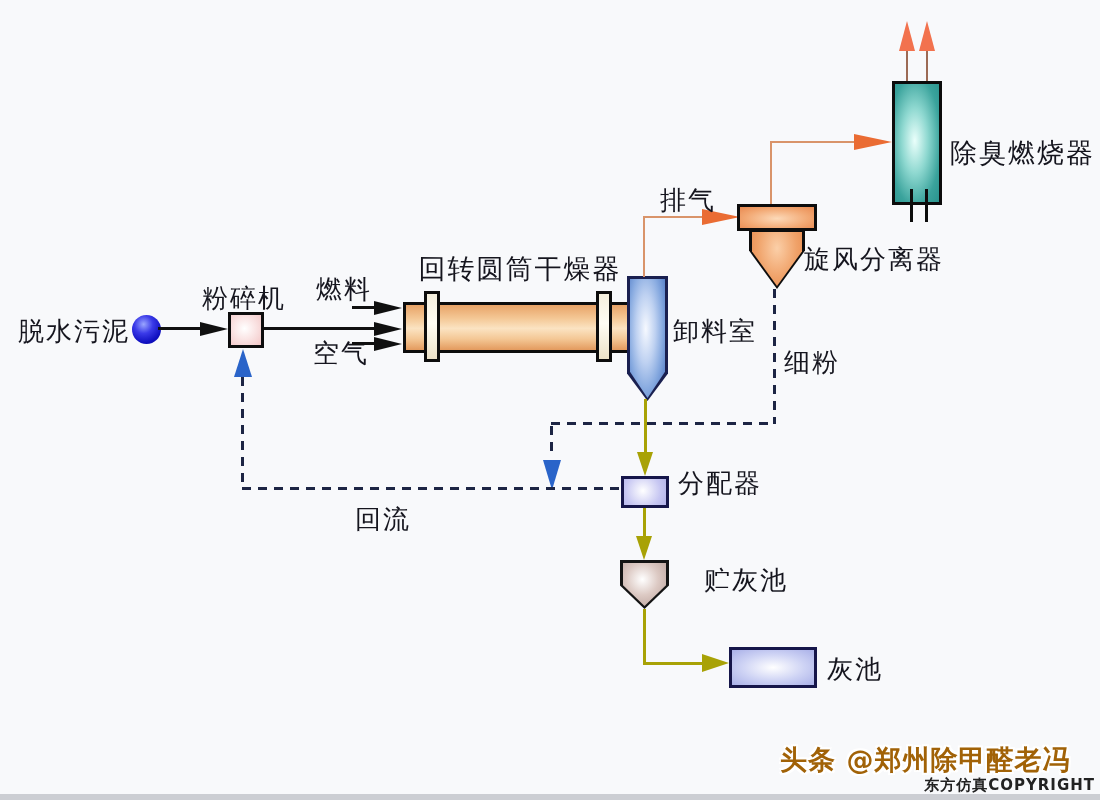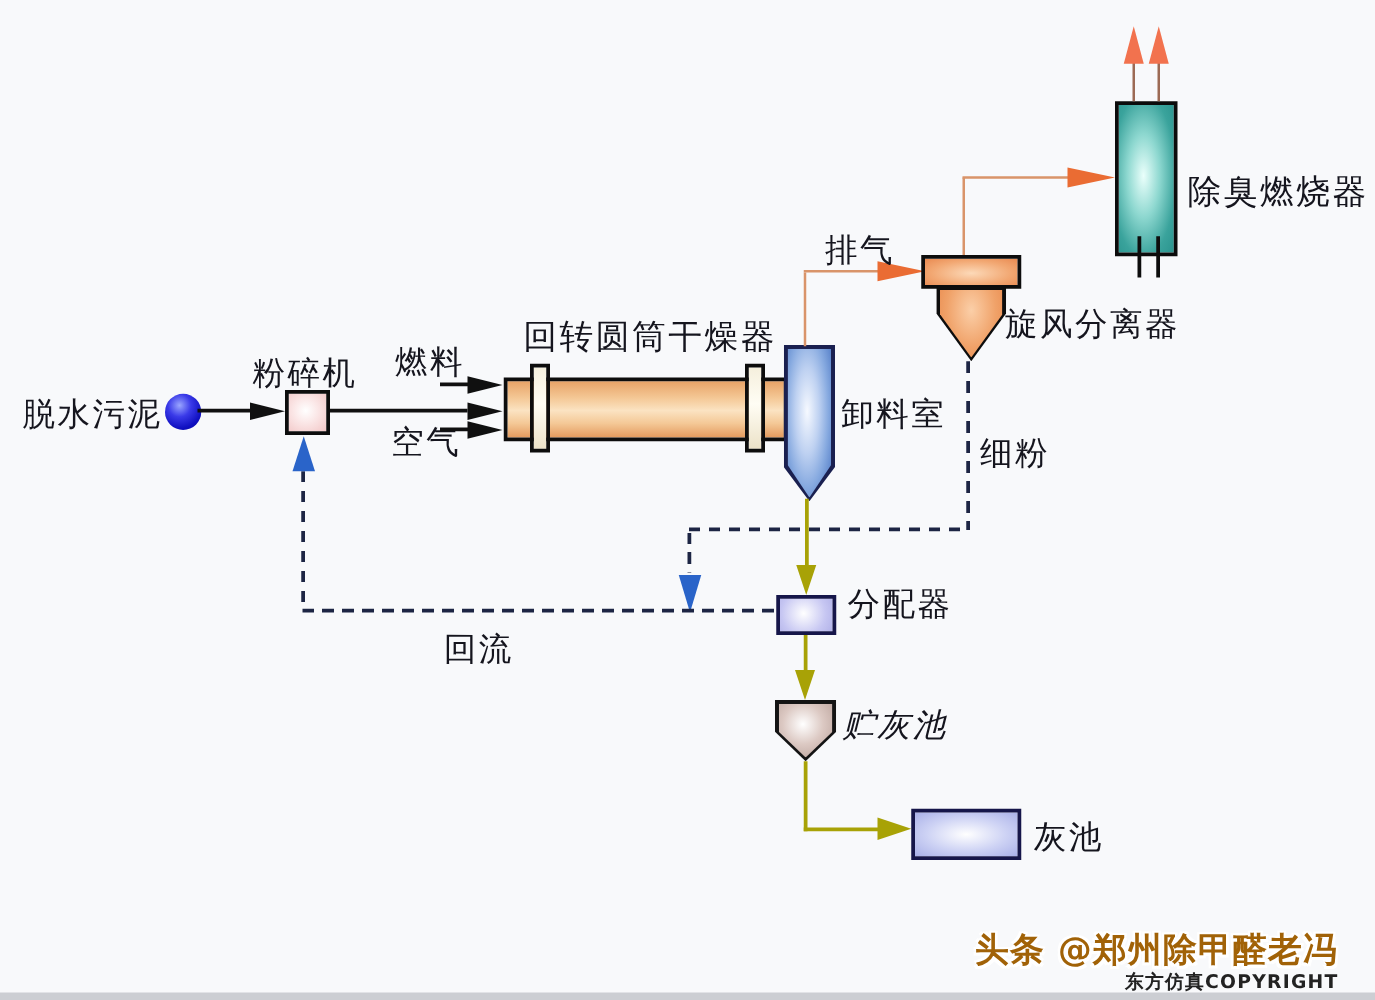--- a/index.html
+++ b/index.html
@@ -63,21 +63,21 @@
       background:radial-gradient(circle at 45% 38%, #ffffff 0%, #dcc9c3 45%, #b39a93 100%); }
   .ashpool { position:absolute; width:88px; height:41px; border:3px solid #16164a;
       background:radial-gradient(ellipse at 50% 50%, #ffffff 0%, #cdd2f4 55%, #a9b0e8 100%); }
 
   .title { position:absolute; left:300px; top:740px; width:450px; text-align:center;
       font-size:31px; font-weight:bold; letter-spacing:3px; color:#5f2330; }
   .wm1 { position:absolute; left:780px; top:742px; width:315px; font-size:27px; font-weight:bold; color:#a16207;
       letter-spacing:1px; white-space:nowrap;
       text-shadow:-2px -2px 0 #fff, 2px -2px 0 #fff, -2px 2px 0 #fff, 2px 2px 0 #fff, 0 2px 0 #fff, 0 -2px 0 #fff; }
   .wm2 { position:absolute; left:900px; top:776px; width:195px; font-size:15px; font-weight:bold; color:#222;
-      text-align:left; letter-spacing:1px; white-space:nowrap; }
+      text-align:right; letter-spacing:1px; white-space:nowrap; }
   .bottom-strip { position:absolute; left:0; top:794px; width:1100px; height:6px; background:#ccced3; }
 </style>
 </head>
 <body>
 
 <div id="stage">
 
   <div class="lbl" style="left:18px; top:314px;">脱水污泥</div>
   <div class="sludge-circle" style="left:132px; top:315px;"></div>
   <div class="lineh" style="left:158px; top:327px; width:44px;"></div>
@@ -143,21 +143,21 @@
   <div class="olinev" style="left:644px; top:399px; height:54px;"></div>
   <div class="ah ah-d-olive" style="left:637px; top:452px;"></div>
   <div class="distributor" style="left:621px; top:476px;"></div>
   <div class="lbl" style="left:678px; top:466px;">分配器</div>
 
   <div class="olinev" style="left:643px; top:508px; height:30px;"></div>
   <div class="ah ah-d-olive" style="left:636px; top:536px;"></div>
   <div class="clip-shape hopper" style="left:620px; top:560px;">
       <div class="inner"></div>
     </div>
-  <div class="lbl" style="left:674px; top:563px;font-style:italic;">贮灰池</div>
+  <div class="lbl" style="left:704px; top:563px;">贮灰池</div>
 
   <div class="olinev" style="left:643px; top:609px; height:56px;"></div>
   <div class="olineh" style="left:643px; top:662px; width:60px;"></div>
   <div class="ah ah-r-olive" style="left:702px; top:654px;"></div>
   <div class="ashpool" style="left:729px; top:647px;"></div>
   <div class="lbl" style="left:827px; top:652px;">灰池</div>
 
   <div class="wm1">头条 @郑州除甲醛老冯</div>
   <div class="wm2">东方仿真COPYRIGHT</div>
   <div class="bottom-strip"></div>

